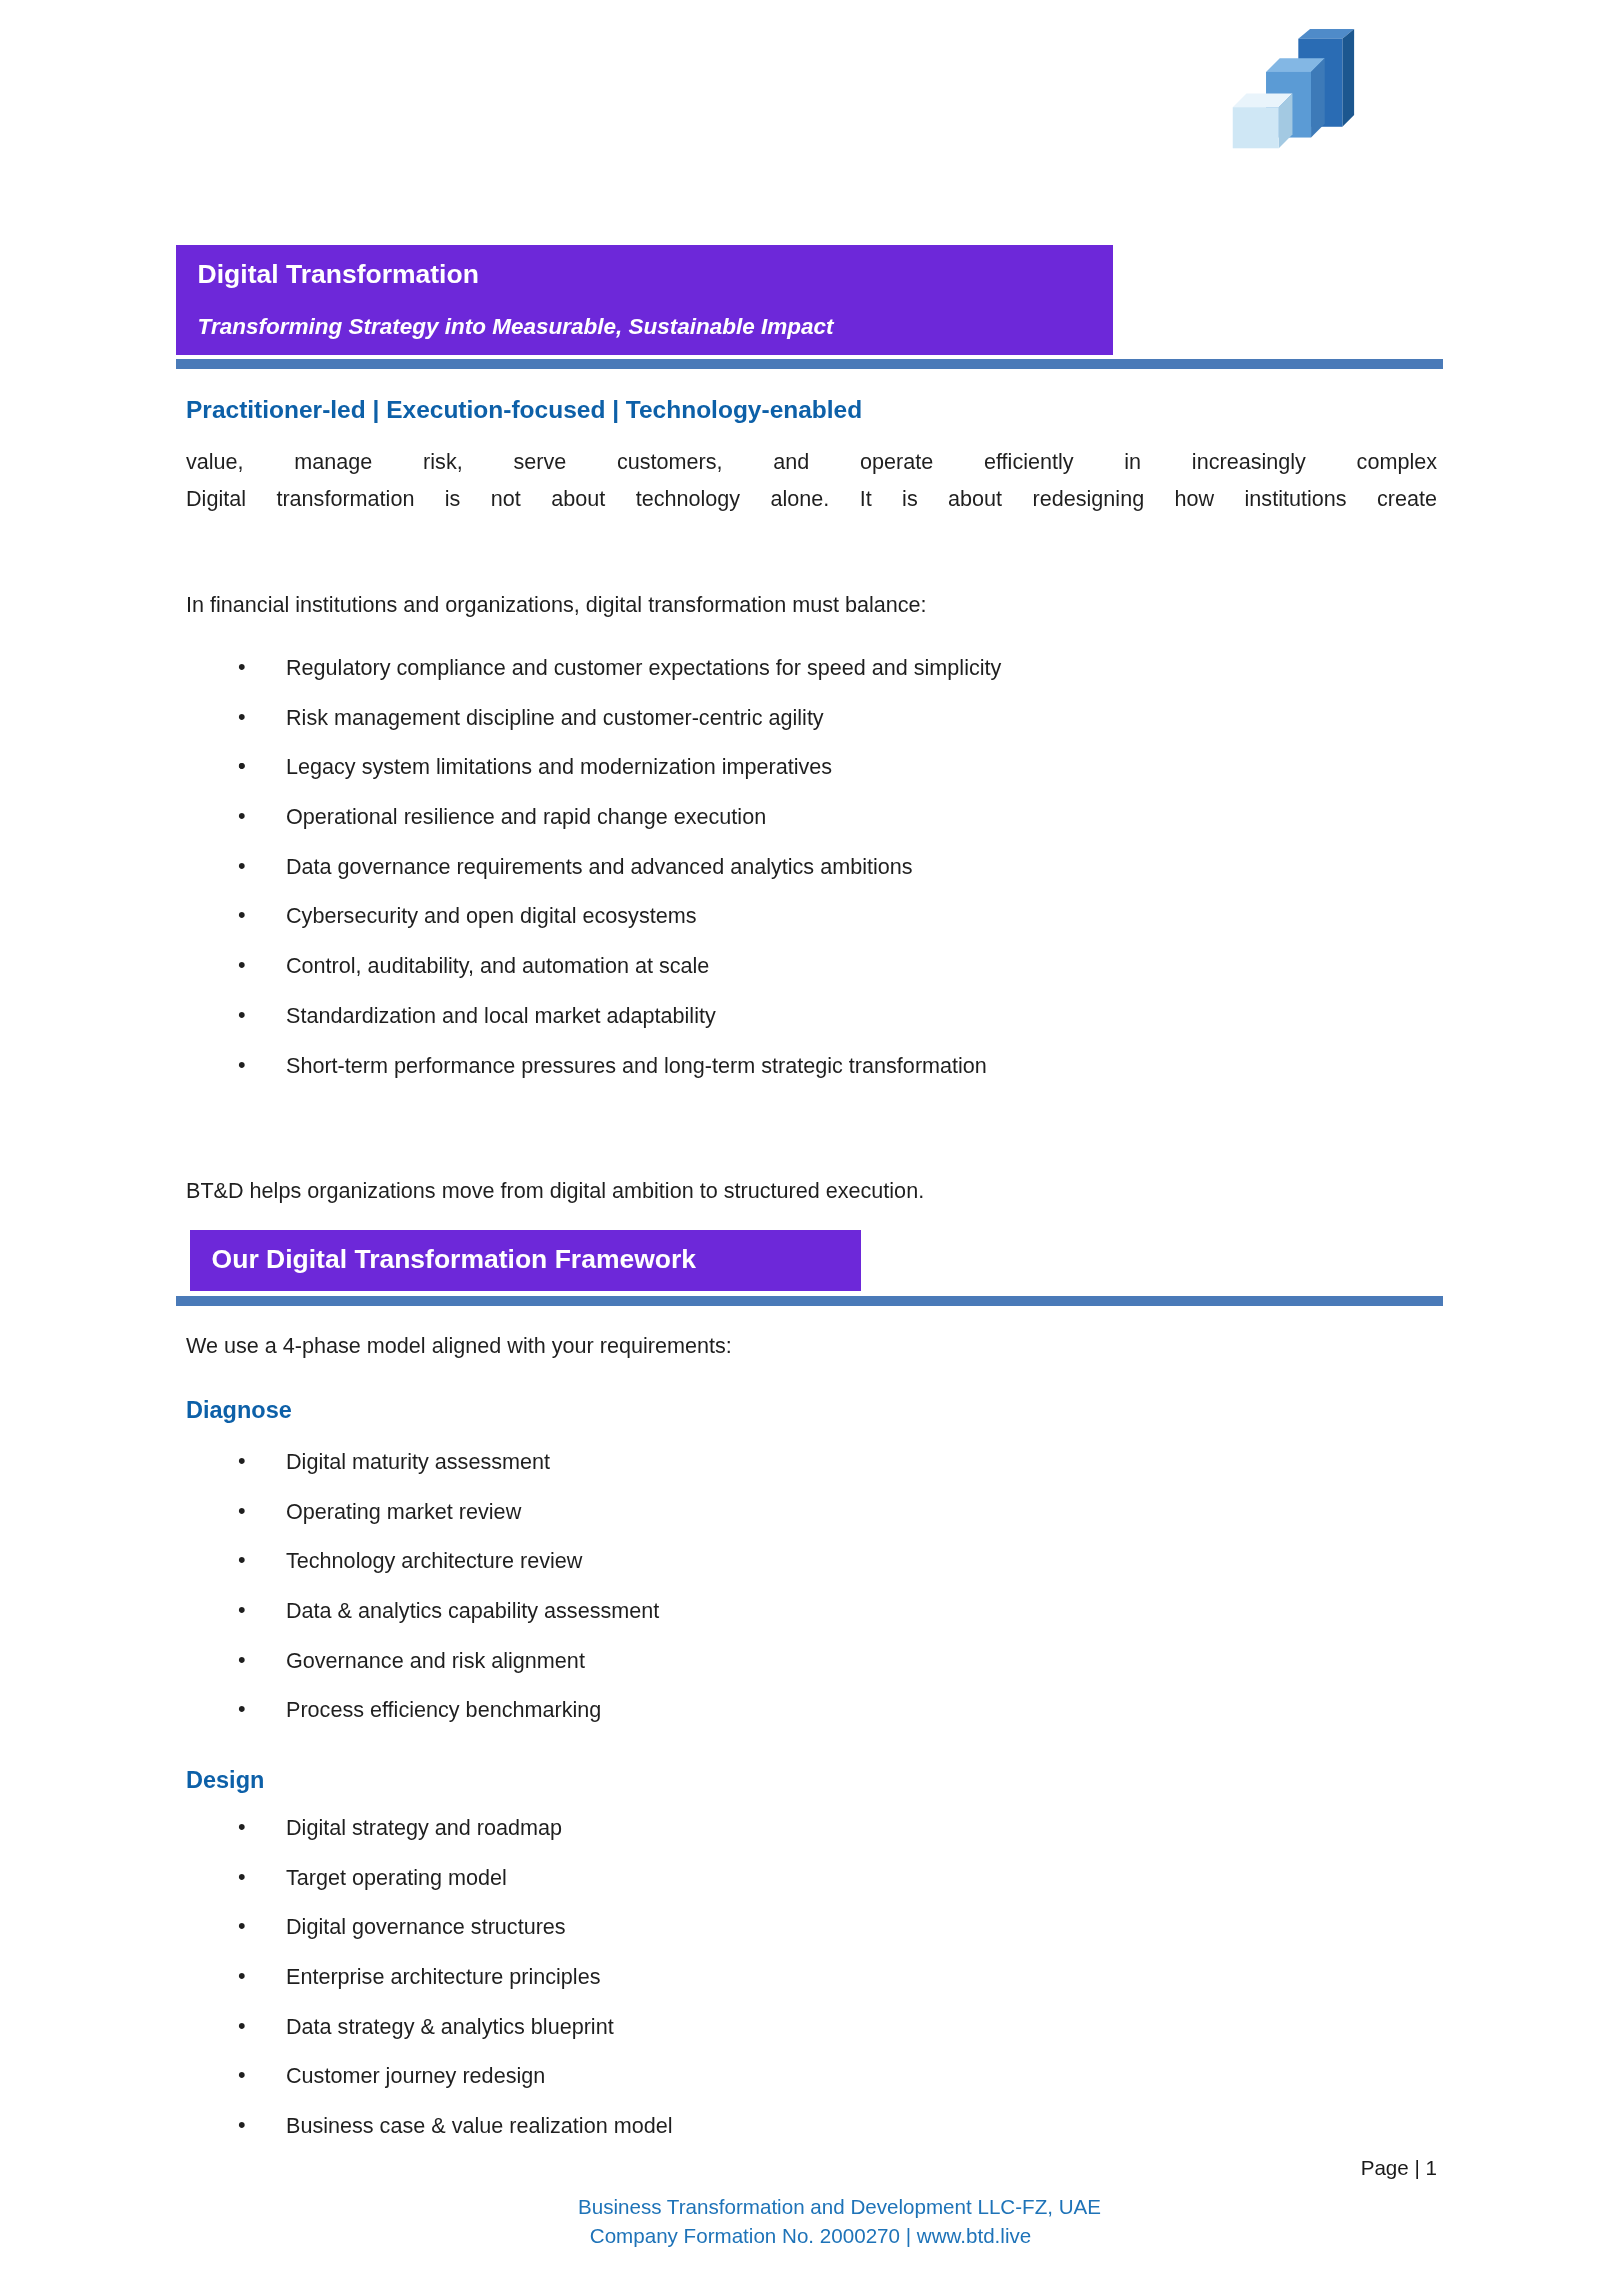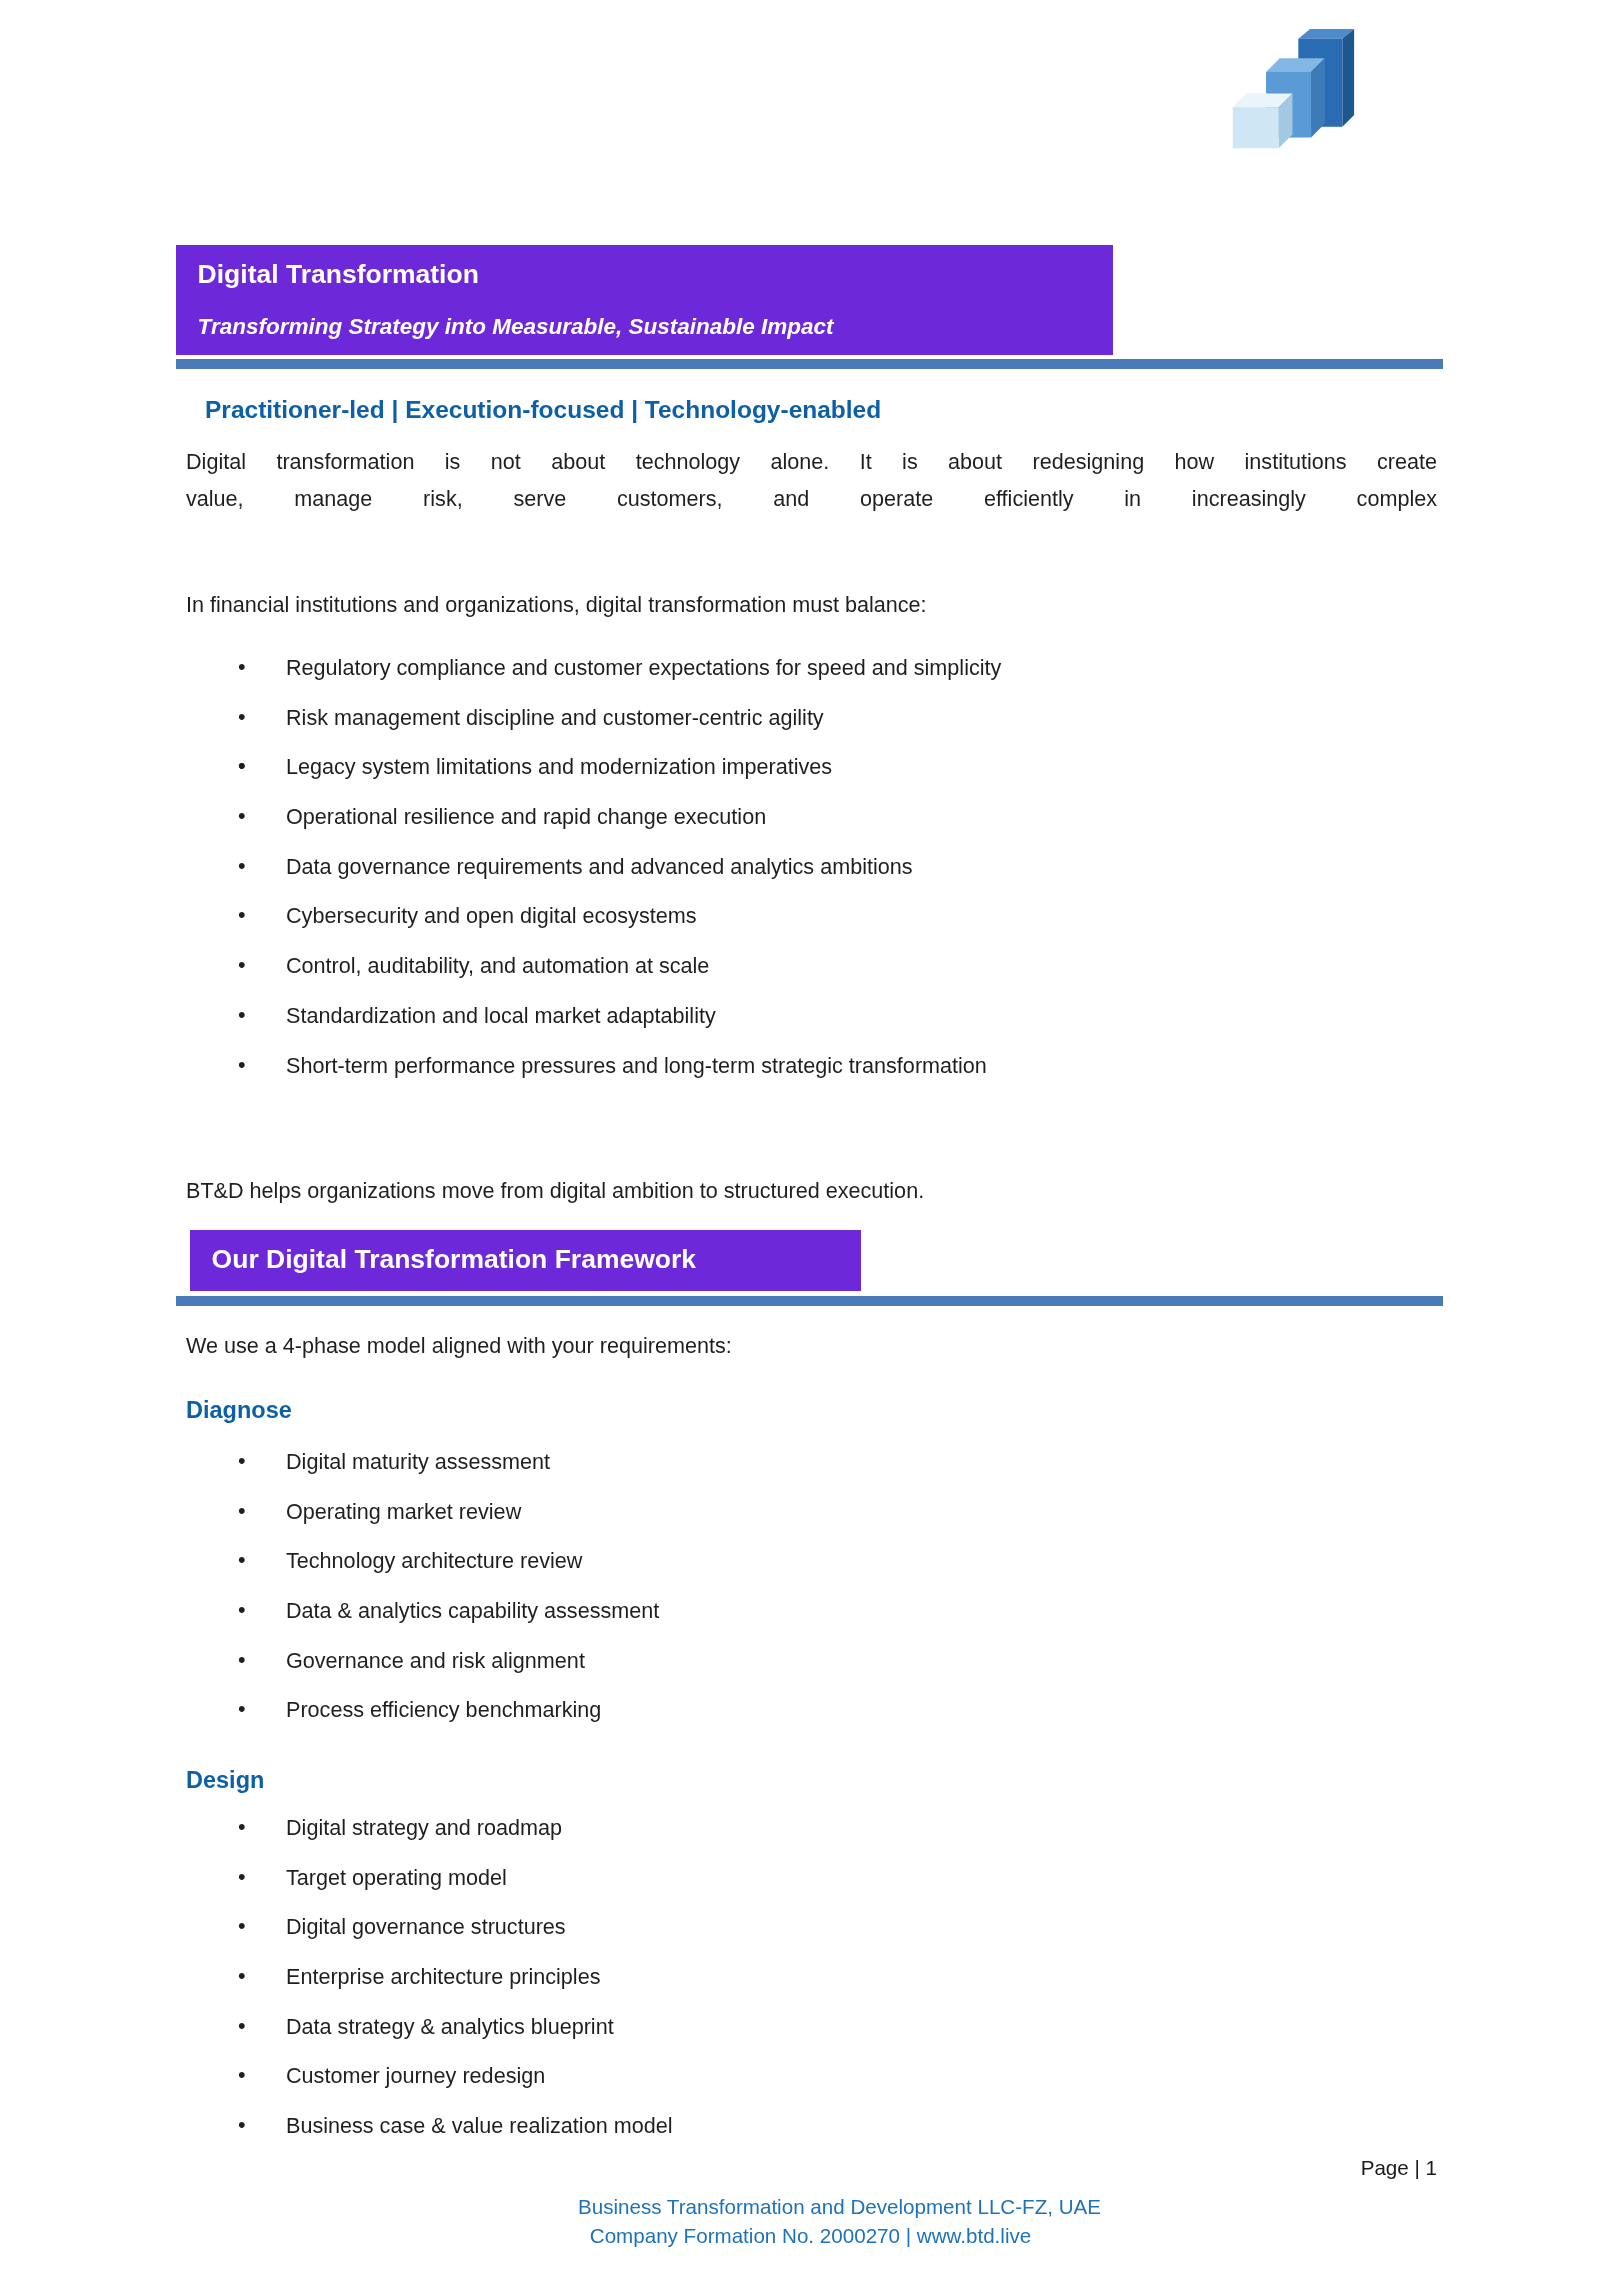--- a/index.html
+++ b/index.html
@@ -19,21 +19,21 @@
   .band-box{background:#6d28d9;color:#ffffff;}
   .band1{left:176px;top:245px;width:937px;height:110px;}
   .band2{left:176px;top:1230px;width:671px;height:61px;margin-left:14px;}
   .band-title{font-size:26.5px;font-weight:700;margin:13.7px 0 0 21.6px;line-height:31px;}
   .band-sub{font-size:22.5px;font-weight:700;font-style:italic;margin:23.5px 0 0 21.6px;line-height:27.4px;}
   .band-strip{background:#4a7ab8;height:9.8px;width:1267px;left:176px;}
   .strip1{top:359px;}
   .strip2{top:1296px;}
 
   
-  .h-blue{color:#0d60a8;font-weight:700;font-size:24.5px;line-height:29px;margin-left:19px;}
+  .h-blue{color:#0d60a8;font-weight:700;font-size:24.5px;line-height:29px;}
   .heading1{left:186px;top:395px;}
   .subhead{color:#0d60a8;font-weight:700;font-size:23.5px;line-height:28px;}
 
   
   .body-txt{font-size:21.6px;line-height:37px;color:#1f1f1f;}
   .para1{left:186px;top:443px;width:1251px;}
   .jline{text-align:justify;text-align-last:justify;}
   .para2{left:186px;top:586px;width:1251px;}
   .closing{left:186px;top:1172px;width:1251px;}
   .fw-intro{left:186px;top:1327px;width:1251px;}
@@ -81,22 +81,22 @@
 
 <div class="abs band-box band1">
   <div class="band-title">Digital Transformation</div>
   <div class="band-sub">Transforming Strategy into Measurable, Sustainable Impact</div>
 </div>
 <div class="abs band-strip strip1"></div>
 
 <div class="abs h-blue heading1">Practitioner-led | Execution-focused | Technology-enabled</div>
 
 <div class="abs body-txt para1">
+  <div class="jline">value, manage risk, serve customers, and operate efficiently in increasingly complex</div>
   <div class="jline">Digital transformation is not about technology alone. It is about redesigning how institutions create</div>
-  <div class="jline">value, manage risk, serve customers, and operate efficiently in increasingly complex</div>
 </div>
 
 <div class="abs body-txt para2">In financial institutions and organizations, digital transformation must balance:</div>
 
 <ul class="abs blist list1">
   <li><span class="dot">•</span><span>Regulatory compliance and customer expectations for speed and simplicity</span></li>
   <li><span class="dot">•</span><span>Risk management discipline and customer-centric agility</span></li>
   <li><span class="dot">•</span></li>
   <li><span class="dot">•</span><span>Legacy system limitations and modernization imperatives</span></li>
   <li><span class="dot">•</span><span>Operational resilience and rapid change execution</span></li>

